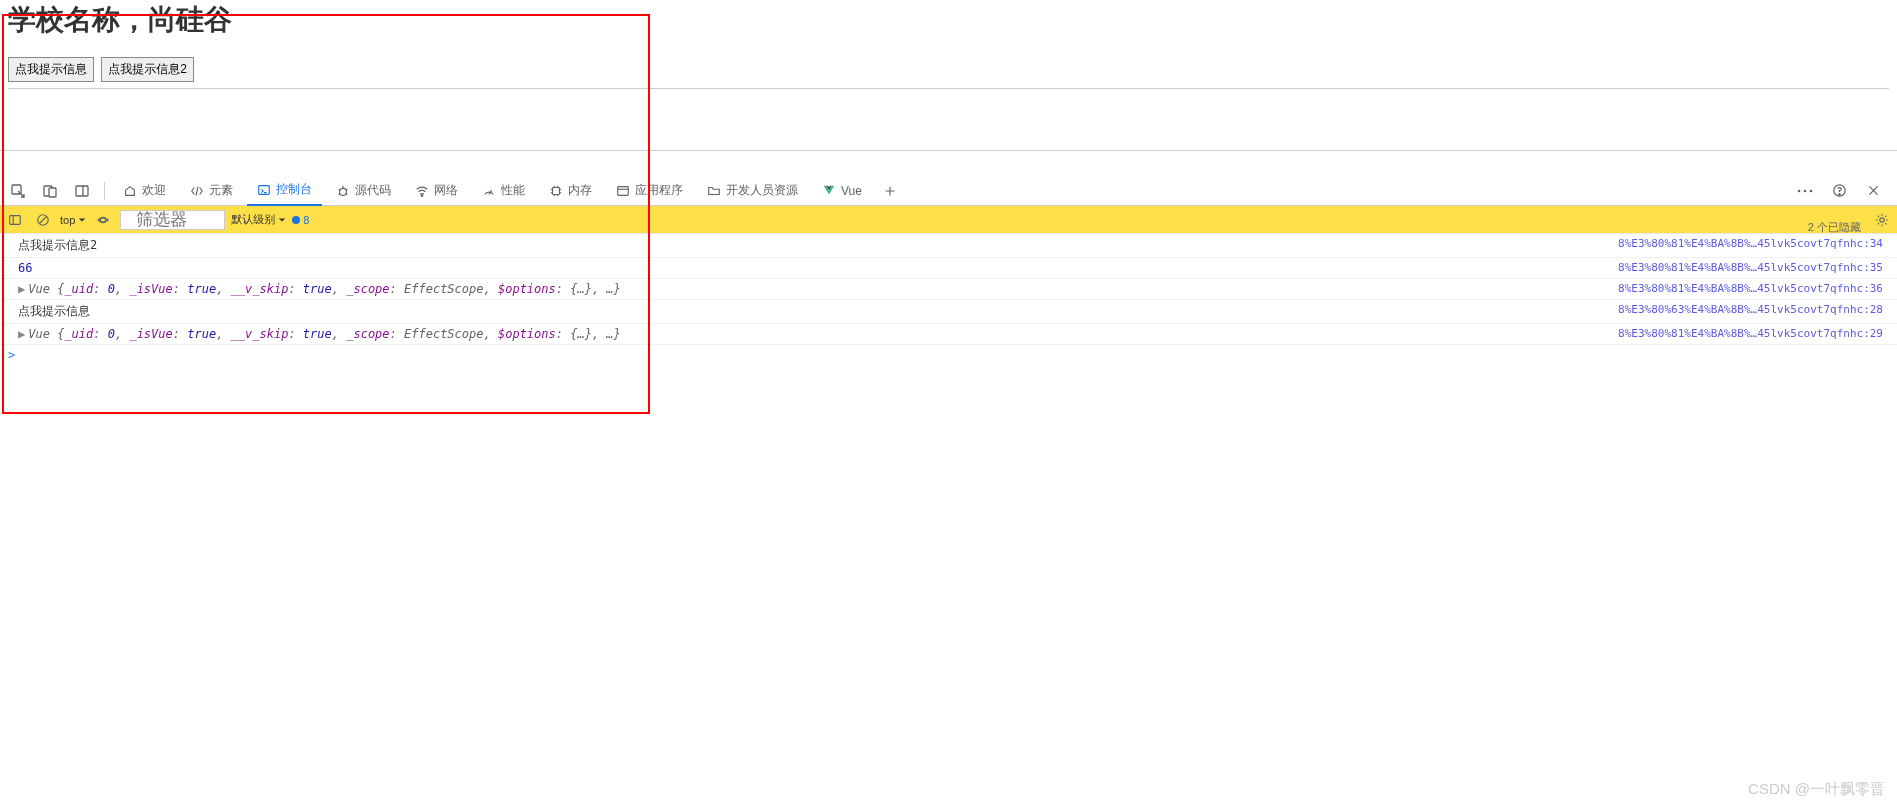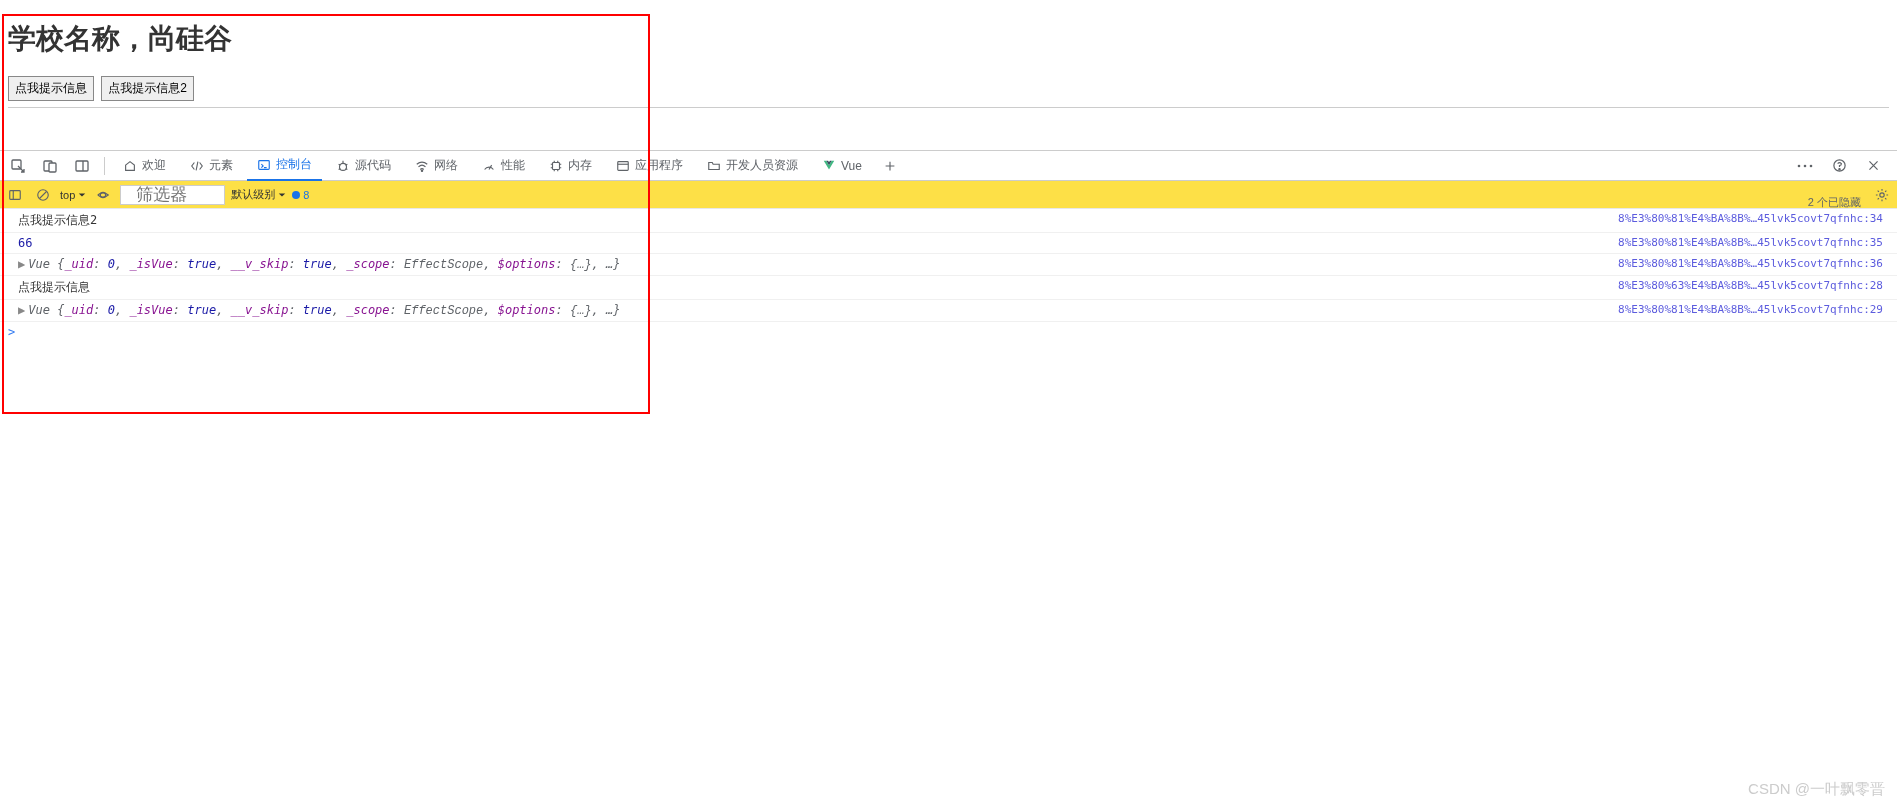--- a/index.html
+++ b/index.html
@@ -1,24 +1,24 @@
 <!DOCTYPE html>
 <html><head>
   <meta charset="utf-8">
   <style>
     * { margin: 0; padding: 0; box-sizing: border-box; }
     body { font-family: Arial, "Microsoft YaHei", sans-serif; font-size: 12px; color: #333; background: #fff; position: relative; height: 807px; width: 1897px; }
     .red-box { position: absolute; border: 2px solid red; pointer-events: none; z-index: 100; }
     .red-box-1 { top: 14px; left: 2px; width: 648px; height: 400px; }
-    .page-content { padding: 20px 8px 8px 8px; }
+    .page-content { padding: 1px 8px 8px 8px; }
     .page-title { font-size: 28px; font-weight: bold; margin-bottom: 18px; }
     .btn { border: 1px solid #888; background: #efefef; padding: 3px 6px; font-size: 12px; cursor: pointer; margin-right: 4px; }
     hr.sep { border: none; border-top: 1px solid #ccc; margin-top: 6px; }
     .devtools { position: absolute; top: 150px; left: 0; right: 0; border-top: 1px solid #ccc; background: #fff; }
-    .dt-tabs { display: flex; align-items: center; height: 30px; border-bottom: 1px solid #ccc; padding: 0 4px; gap: 4px; }
+    .dt-tabs { display: flex; align-items: center; height: 30px; border-bottom: 1px solid #ccc; padding: 0 4px; gap: 4px; margin-top: 25px; }
     .dt-tab { display: flex; align-items: center; gap: 5px; padding: 0 10px; height: 30px; color: #5f6368; cursor: pointer; font-size: 12px; }
     .dt-tab.active { color: #1a73e8; border-bottom: 2px solid #1a73e8; }
     .dt-icon-btn { width: 28px; height: 28px; display: flex; align-items: center; justify-content: center; color: #5f6368; cursor: pointer; }
     .dt-divider { width: 1px; height: 18px; background: #ccc; margin: 0 4px; }
     .dt-right { margin-left: auto; display: flex; align-items: center; gap: 6px; padding-right: 6px; }
     .dt-filter-bar { display: flex; align-items: center; height: 28px; border-bottom: 1px solid #e8e8e8; padding: 0 4px; gap: 6px; background: #fde047; }
     .dt-filter-input { border: 1px solid #ccc; background: #fff; height: 20px; width: 105px; padding: 0 15px; font-size: 17px; }
     .dt-select { font-size: 11px; color: #333; display: flex; align-items: center; gap: 3px; cursor: pointer; }
     .dt-badge { display: flex; align-items: center; gap: 3px; color: #1a73e8; font-size: 11px; }
     .dt-badge-dot { width: 8px; height: 8px; border-radius: 50%; background: #1a73e8; }
@@ -26,21 +26,21 @@
     .console-rows { }
     .console-row { display: flex; align-items: flex-start; padding: 3px 8px 3px 18px; border-bottom: 1px solid #f0f0f0; font-family: Consolas, Menlo, monospace; font-size: 12px; min-height: 20px; }
     .console-row .msg { flex: 1; white-space: pre; }
     .console-row .src { color: #5c5cde; cursor: pointer; font-size: 11px; padding-right: 6px; }
     .console-row.num .msg { color: #1a1aa6; }
     .obj-arrow { color: #888; margin-right: 3px; cursor: pointer; }
     .obj-italic { font-style: italic; color: #5f6368; }
     .obj-key { color: #881391; }
     .obj-val-num { color: #1a1aa6; font-style: italic; }
     .obj-val-bool { color: #1a1aa6; font-style: italic; }
-    .obj-val-type { color: #5f6368; font-style: italic; font-family: Liberation Mono, monospace; }
+    .obj-val-type { color: #5f6368; font-style: italic; }
     .prompt-row { padding: 3px 8px; color: #367cf1; font-family: Consolas, monospace; font-size: 12px; }
     .watermark { position: absolute; bottom: 8px; right: 12px; color: #ccc; font-size: 15px; }
     svg { display: block; }
     .vue-icon { color: #42b883; }
   </style>
 </head>
 <body>
 
 <div class="red-box red-box-1"></div>
 

